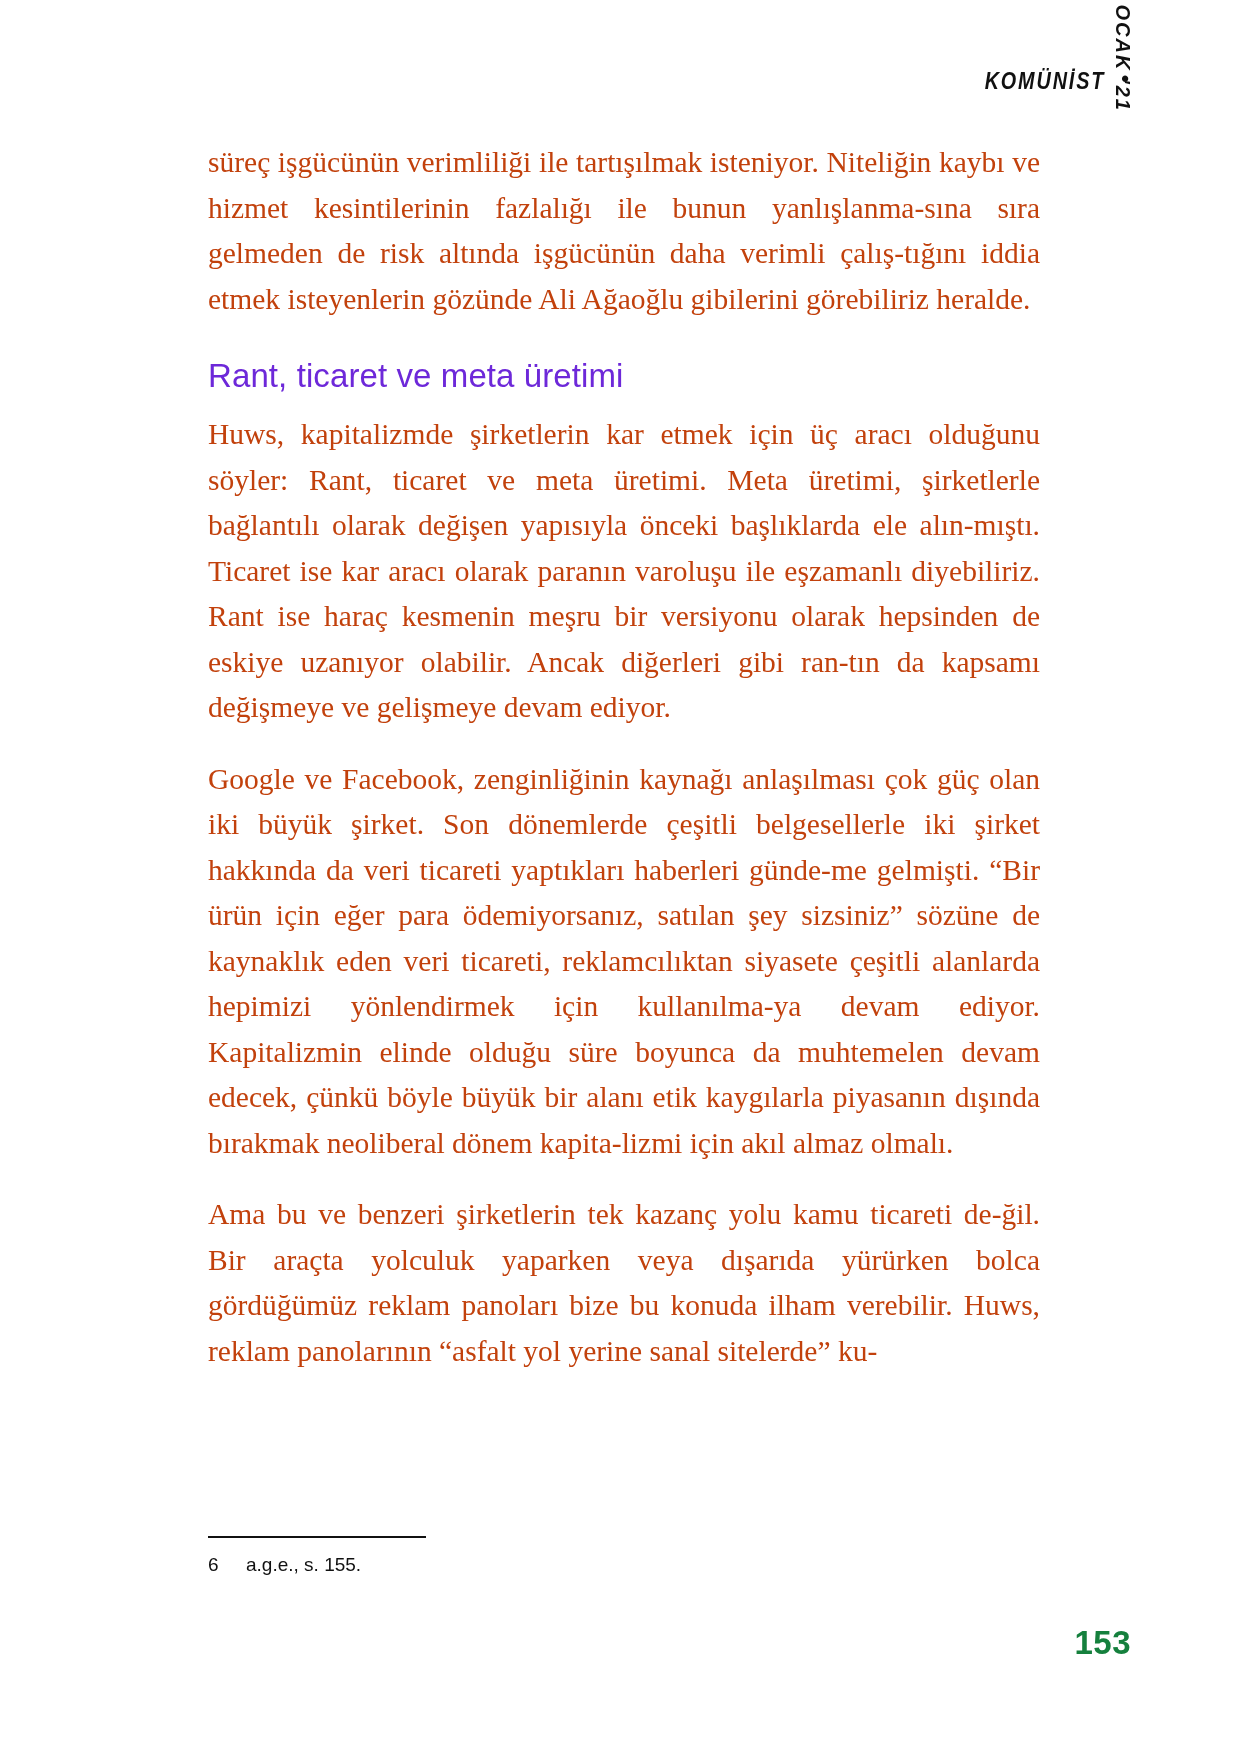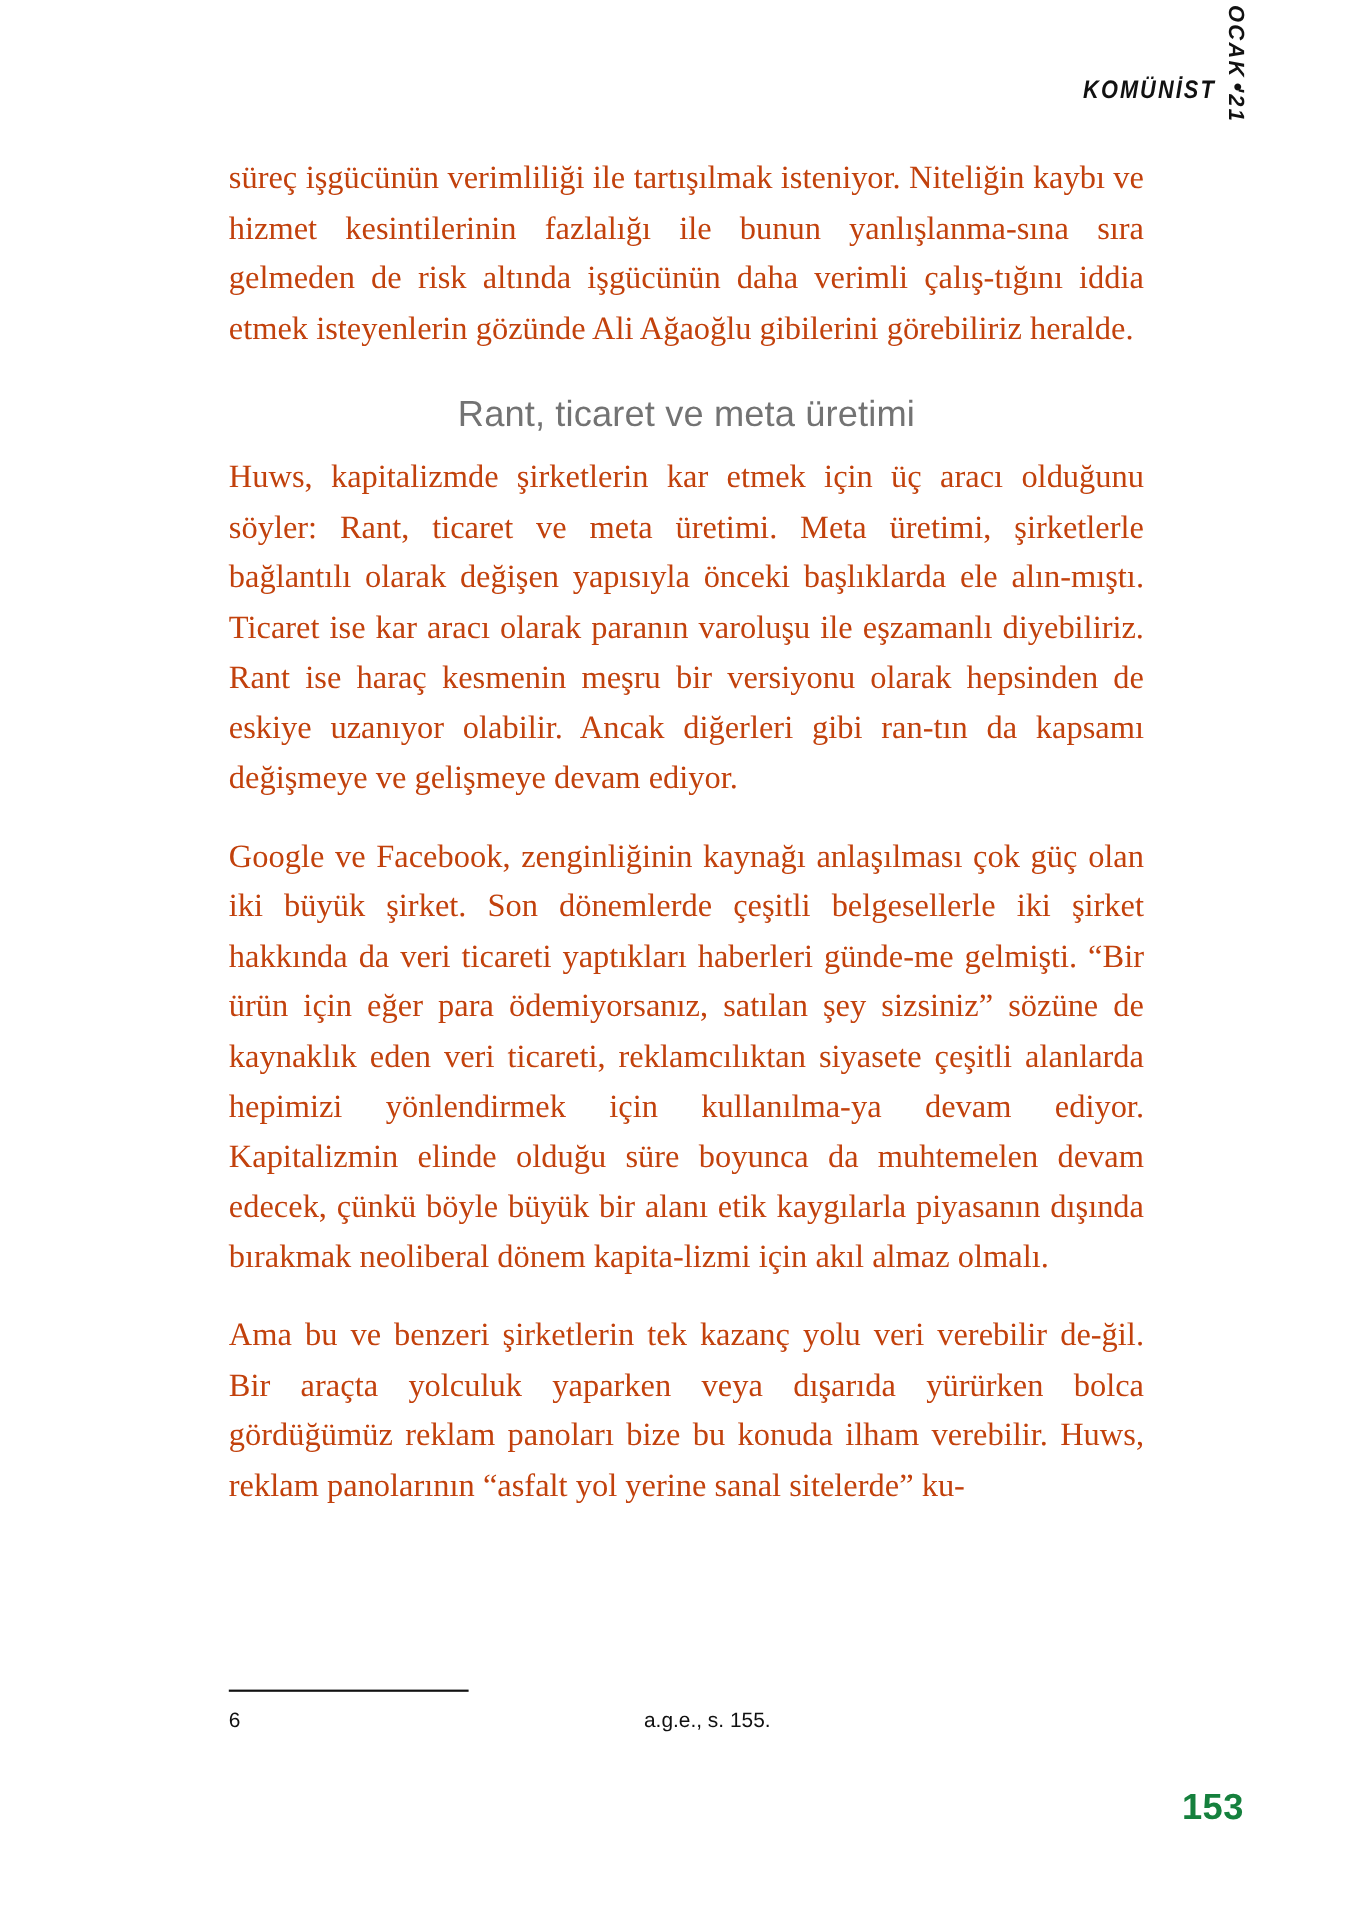--- a/index.html
+++ b/index.html
@@ -100,25 +100,24 @@
     font-size:0.62em;
     vertical-align:super;
     line-height:0;
   }
 
   h2.section-heading {
     font-family:"Liberation Sans", sans-serif;
     font-weight:normal;
     font-size:33px;
     line-height:40px;
-    color:#737373;
+    color:#6d28d9;
     margin-top:34px;
     margin-bottom:16px;
     letter-spacing:0.1px;
-    text-align:center;
   }
 
   
   .footnote-area {
     position:absolute;
     left:208px;
     top:1536px;
     width:832px;
   }
 
@@ -135,21 +134,21 @@
     line-height:26px;
     color:#111111;
     display:flex;
   }
 
   .footnote-marker {
     width:38px;
     flex:0 0 38px;
   }
 
-  .footnote-text { flex:1;text-align:center; }
+  .footnote-text { flex:1; }
 
   
   .folio {
     position:absolute;
     right:110px;
     bottom:92px;
     font-family:"Liberation Sans", sans-serif;
     font-weight:bold;
     font-size:33px;
     color:#15803d;
@@ -171,21 +170,21 @@
 
     <p class="body">süreç işgücünün verimliliği ile tartışılmak isteniyor. Niteliğin kaybı ve hizmet kesintilerinin fazlalığı ile bunun yanlışlanma-sına sıra gelmeden de risk altında işgücünün daha verimli çalış-tığını iddia etmek isteyenlerin gözünde Ali Ağaoğlu gibilerini görebiliriz heralde.</p>
 
 
     <h2 class="section-heading">Rant, ticaret ve meta üretimi</h2>
 
     <p class="body">Huws, kapitalizmde şirketlerin kar etmek için üç aracı olduğunu söyler: Rant, ticaret ve meta üretimi. Meta üretimi, şirketlerle bağlantılı olarak değişen yapısıyla önceki başlıklarda ele alın-mıştı. Ticaret ise kar aracı olarak paranın varoluşu ile eşzamanlı diyebiliriz. Rant ise haraç kesmenin meşru bir versiyonu olarak hepsinden de eskiye uzanıyor olabilir. Ancak diğerleri gibi ran-tın da kapsamı değişmeye ve gelişmeye devam ediyor.</p>
 
     <p class="body">Google ve Facebook, zenginliğinin kaynağı anlaşılması çok güç olan iki büyük şirket. Son dönemlerde çeşitli belgesellerle iki şirket hakkında da veri ticareti yaptıkları haberleri günde-me gelmişti. “Bir ürün için eğer para ödemiyorsanız, satılan şey sizsiniz” sözüne de kaynaklık eden veri ticareti, reklamcılıktan siyasete çeşitli alanlarda hepimizi yönlendirmek için kullanılma-ya devam ediyor. Kapitalizmin elinde olduğu süre boyunca da muhtemelen devam edecek, çünkü böyle büyük bir alanı etik kaygılarla piyasanın dışında bırakmak neoliberal dönem kapita-lizmi için akıl almaz olmalı.</p>
 
-    <p class="body">Ama bu ve benzeri şirketlerin tek kazanç yolu veri verebilir de-ğil. Bir araçta yolculuk yaparken veya dışarıda yürürken bolca gördüğümüz reklam panoları bize bu konuda ilham verebilir. Huws, reklam panolarının “asfalt yol yerine sanal sitelerde” ku-</p>
+    <p class="body">Ama bu ve benzeri şirketlerin tek kazanç yolu kamu ticareti de-ğil. Bir araçta yolculuk yaparken veya dışarıda yürürken bolca gördüğümüz reklam panoları bize bu konuda ilham verebilir. Huws, reklam panolarının “asfalt yol yerine sanal sitelerde” ku-</p>
 
   </div>
 
   <div class="footnote-area">
     <div class="footnote-rule"></div>
     <div class="footnote">
       <span class="footnote-marker">6</span>
       <span class="footnote-text">a.g.e., s. 155.</span>
     </div>
   </div>

